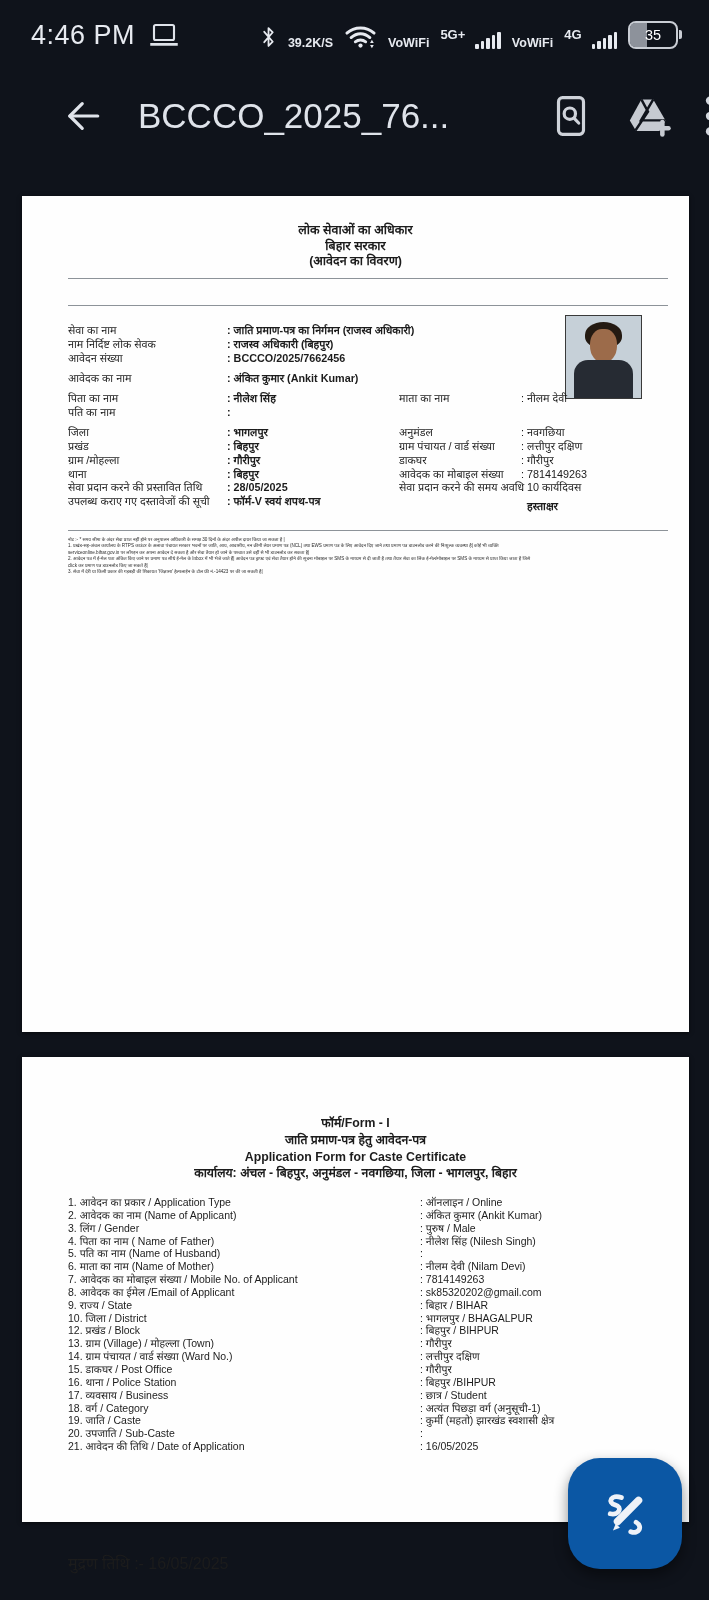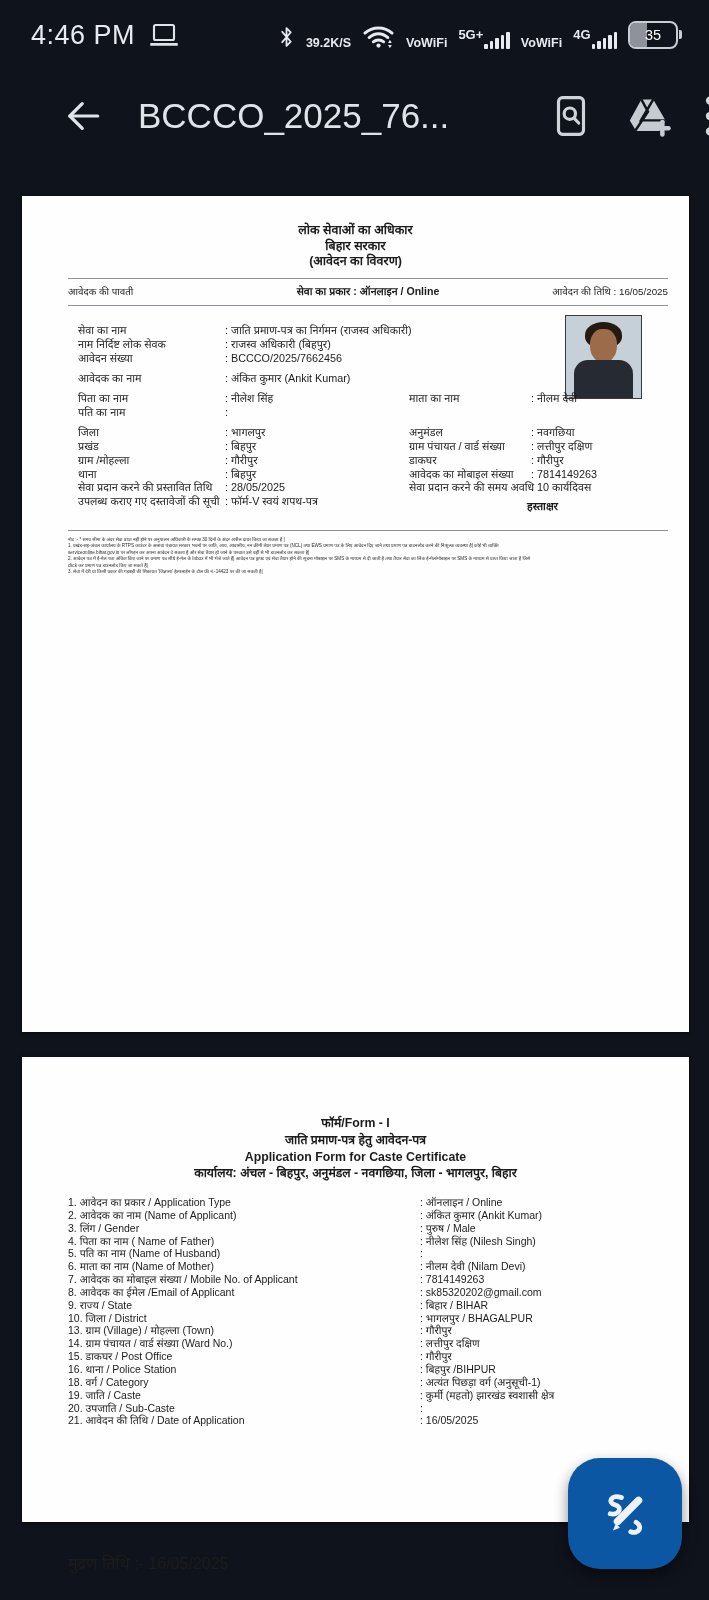--- a/index.html
+++ b/index.html
@@ -11,21 +11,21 @@
   }
   
   .status-bar{position:absolute;left:0;top:0;width:709px;height:70px;
     display:flex;align-items:center;justify-content:space-between;
     padding:0 31px;box-sizing:border-box;color:#e7eaf0;}
   .sb-left{display:flex;align-items:center;gap:14px;}
   .sb-time{font-size:27px;letter-spacing:.5px;}
   .sb-right{display:flex;align-items:flex-end;gap:11px;}
   .stack{display:flex;flex-direction:row;align-items:center;line-height:12px;
     font-size:12.5px;font-weight:bold;}
-  .netgrp{display:flex;align-items:center;gap:1px;}
+  .netgrp{display:flex;align-items:center;gap:10px;}
   .netlbl{font-size:13px;font-weight:bold;line-height:11px;margin-bottom:9px;}
   .bars{display:flex;align-items:flex-end;gap:2px;height:20px;}
   .bars i{display:block;width:3.5px;background:#e7eaf0;border-radius:1px;}
   .battery{position:relative;width:46px;height:24px;border:2.5px solid #c9cdd4;
     border-radius:8px;display:flex;align-items:center;justify-content:center;}
   .battery .fill{position:absolute;left:0;top:0;bottom:0;width:38%;
     background:#8d929b;border-radius:5px 0 0 5px;}
   .battery .pct{position:relative;font-size:14.5px;color:#fff;}
   .battery .nub{position:absolute;right:-6px;top:7px;width:3px;height:9px;
     background:#c9cdd4;border-radius:0 2px 2px 0;}
@@ -43,24 +43,24 @@
   #page1{top:196px;height:836px;}
   #page2{top:1057px;height:465px;}
   .p1-header{position:absolute;left:0;right:0;top:27px;text-align:center;
     font-weight:bold;font-size:12.5px;line-height:15.5px;}
   .rule{position:absolute;left:46px;right:21px;border-top:1.2px solid #8d9399;}
   .r1{top:82px;} .r2{top:109px;} .r3{top:334px;}
   .meta-row{position:absolute;left:46px;right:21px;top:86px;height:18px;font-size:9.8px;}
   .meta-row .c1{position:absolute;left:0;top:3px;}
   .meta-row .c2{position:absolute;left:0;right:0;text-align:center;font-weight:bold;font-size:10.6px;top:2px;}
   .meta-row .c3{position:absolute;right:0;top:3px;}
-  .fields{position:absolute;left:0;right:0;top:128px;padding-left:10px;}
+  .fields{position:absolute;left:0;right:0;top:128px;}
   .f-row{position:relative;height:13.8px;font-size:10.8px;line-height:13.8px;}
   .f-row .ll{position:absolute;left:46px;}
-  .f-row .lv{position:absolute;left:193px;}
+  .f-row .lv{position:absolute;left:205px;font-weight:bold;}
   .f-row .rl{position:absolute;left:377px;}
   .f-row .rv{position:absolute;left:499px;}
   .gap-sm{margin-top:6.5px;}
   .signature{position:absolute;left:505px;top:302px;font-size:10.8px;font-weight:bold;}
   .notes{position:absolute;left:46px;right:16px;top:341px;font-size:4.6px;
     line-height:6.4px;color:#2a2a2a;}
   .photo{position:absolute;left:543px;top:119px;width:75px;height:82px;
     background:#c6d0d8;border:1.2px solid #3a3a3a;overflow:hidden;}
   .photo .hair{position:absolute;left:19px;top:6px;width:37px;height:26px;
     background:#241a12;border-radius:50% 50% 42% 42%;}
@@ -188,25 +188,20 @@
   </span>
 </div>
 
 <div class="pdf-page" id="page1">
   <div class="p1-header">
     <div>लोक सेवाओं का अधिकार</div>
     <div>बिहार सरकार</div>
     <div>(आवेदन का विवरण)</div>
   </div>
   <div class="rule r1"></div>
-  <div class="meta-row">
-    <span class="c1">आवेदक की पावती</span>
-    <span class="c2">सेवा का प्रकार : ऑनलाइन / Online</span>
-    <span class="c3">आवेदन की तिथि : 16/05/2025</span>
-  </div>
   <div class="rule r2"></div>
 
   <div class="photo">
     <span class="hair"></span>
       <span class="face"></span>
       <span class="body"></span>
   </div>
 
   <div class="fields">
     <div class="f-row">
@@ -337,34 +332,42 @@
       </div>
     <div class="p2-row">
         <span class="lab">9. राज्य / State</span>
         <span class="val">: बिहार / BIHAR</span>
       </div>
     <div class="p2-row">
         <span class="lab">10. जिला / District</span>
         <span class="val">: भागलपुर / BHAGALPUR</span>
       </div>
     <div class="p2-row">
+        <span class="lab">12. प्रखंड / Block</span>
+        <span class="val">: बिहपुर / BIHPUR</span>
+      </div>
+    <div class="p2-row">
         <span class="lab">13. ग्राम (Village) / मोहल्ला (Town)</span>
         <span class="val">: गौरीपुर</span>
       </div>
     <div class="p2-row">
         <span class="lab">14. ग्राम पंचायत / वार्ड संख्या (Ward No.)</span>
         <span class="val">: लत्तीपुर दक्षिण</span>
       </div>
     <div class="p2-row">
         <span class="lab">15. डाकघर / Post Office</span>
         <span class="val">: गौरीपुर</span>
       </div>
     <div class="p2-row">
         <span class="lab">16. थाना / Police Station</span>
         <span class="val">: बिहपुर /BIHPUR</span>
+      </div>
+    <div class="p2-row">
+        <span class="lab">17. व्यवसाय / Business</span>
+        <span class="val">: छात्र / Student</span>
       </div>
     <div class="p2-row">
         <span class="lab">18. वर्ग / Category</span>
         <span class="val">: अत्यंत पिछड़ा वर्ग (अनुसूची-1)</span>
       </div>
     <div class="p2-row">
         <span class="lab">19. जाति / Caste</span>
         <span class="val">: कुर्मी (महतो) झारखंड स्वशासी क्षेत्र</span>
       </div>
     <div class="p2-row">

